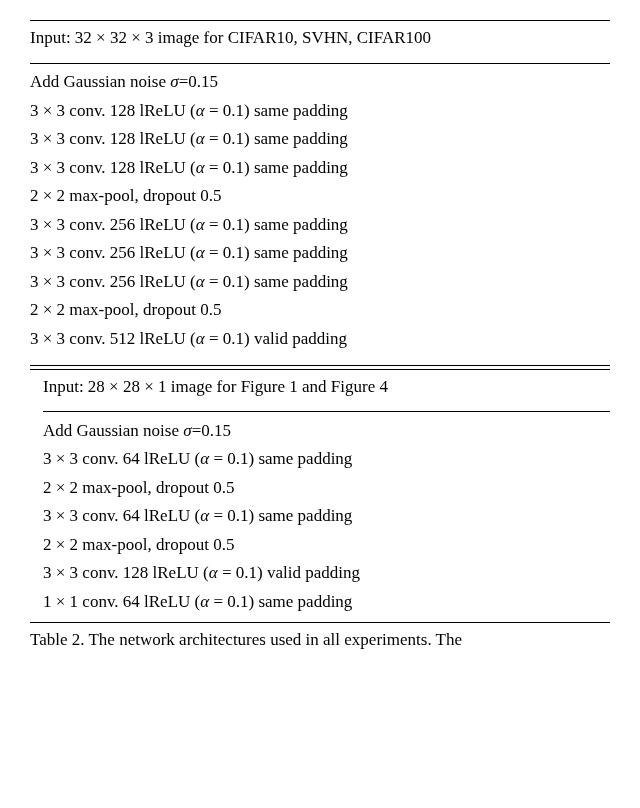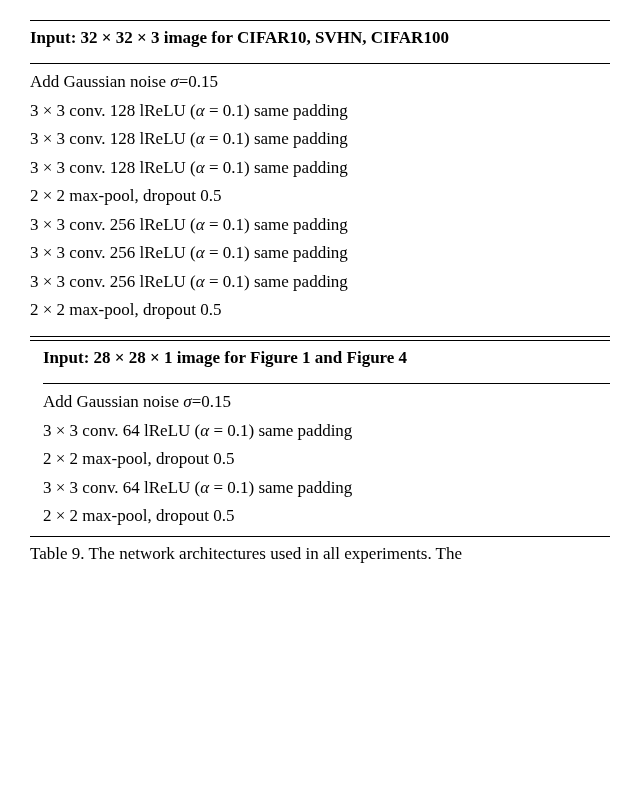--- a/index.html
+++ b/index.html
@@ -13,21 +13,20 @@
     box-sizing: border-box;
   }
   .table-block {
     border-top: 1px solid #000;
     padding: 4px 0 6px 0;
   }
   .header-row {
     border-bottom: 1px solid #000;
     padding-bottom: 12px;
     margin-bottom: 4px;
-    font-weight: bold;
   }
   .double-rule {
     border-top: 1px solid #000;
     height: 3px;
     border-bottom: 1px solid #000;
     margin-top: 6px;
   }
   .line {
     padding: 1.5px 0;
     line-height: 1.5;
@@ -56,32 +55,35 @@
   <div>
     <div class="line">Add Gaussian noise <span class="it">σ</span>=0.15</div>
     <div class="line">3 <span class="times">×</span> 3 conv. 128 lReLU (<span class="it">α</span> = 0.1) same padding</div>
     <div class="line">3 <span class="times">×</span> 3 conv. 128 lReLU (<span class="it">α</span> = 0.1) same padding</div>
     <div class="line">3 <span class="times">×</span> 3 conv. 128 lReLU (<span class="it">α</span> = 0.1) same padding</div>
     <div class="line">2 <span class="times">×</span> 2 max-pool, dropout 0.5</div>
     <div class="line">3 <span class="times">×</span> 3 conv. 256 lReLU (<span class="it">α</span> = 0.1) same padding</div>
     <div class="line">3 <span class="times">×</span> 3 conv. 256 lReLU (<span class="it">α</span> = 0.1) same padding</div>
     <div class="line">3 <span class="times">×</span> 3 conv. 256 lReLU (<span class="it">α</span> = 0.1) same padding</div>
     <div class="line">2 <span class="times">×</span> 2 max-pool, dropout 0.5</div>
+    <div class="line">3 <span class="times">×</span> 3 conv. 512 lReLU (<span class="it">α</span> = 0.1) valid padding</div>
   </div>
 </div>
 
 <div class="double-rule"></div>
 
 <div class="table-block" style="border-top:none;margin-left:13px;">
   <div class="header-row">
     <div class="line">Input: 28 <span class="times">×</span> 28 <span class="times">×</span> 1 image for Figure 1 and Figure 4</div>
   </div>
   <div>
     <div class="line">Add Gaussian noise <span class="it">σ</span>=0.15</div>
     <div class="line">3 <span class="times">×</span> 3 conv. 64 lReLU (<span class="it">α</span> = 0.1) same padding</div>
     <div class="line">2 <span class="times">×</span> 2 max-pool, dropout 0.5</div>
     <div class="line">3 <span class="times">×</span> 3 conv. 64 lReLU (<span class="it">α</span> = 0.1) same padding</div>
     <div class="line">2 <span class="times">×</span> 2 max-pool, dropout 0.5</div>
+    <div class="line">3 <span class="times">×</span> 3 conv. 128 lReLU (<span class="it">α</span> = 0.1) valid padding</div>
+    <div class="line">1 <span class="times">×</span> 1 conv. 64 lReLU (<span class="it">α</span> = 0.1) same padding</div>
   </div>
 </div>
 <div style="border-top:1px solid #000;"></div>
 
-<div class="caption">Table 9. The network architectures used in all experiments. The</div>
+<div class="caption">Table 2. The network architectures used in all experiments. The</div>
 
 </body></html>

